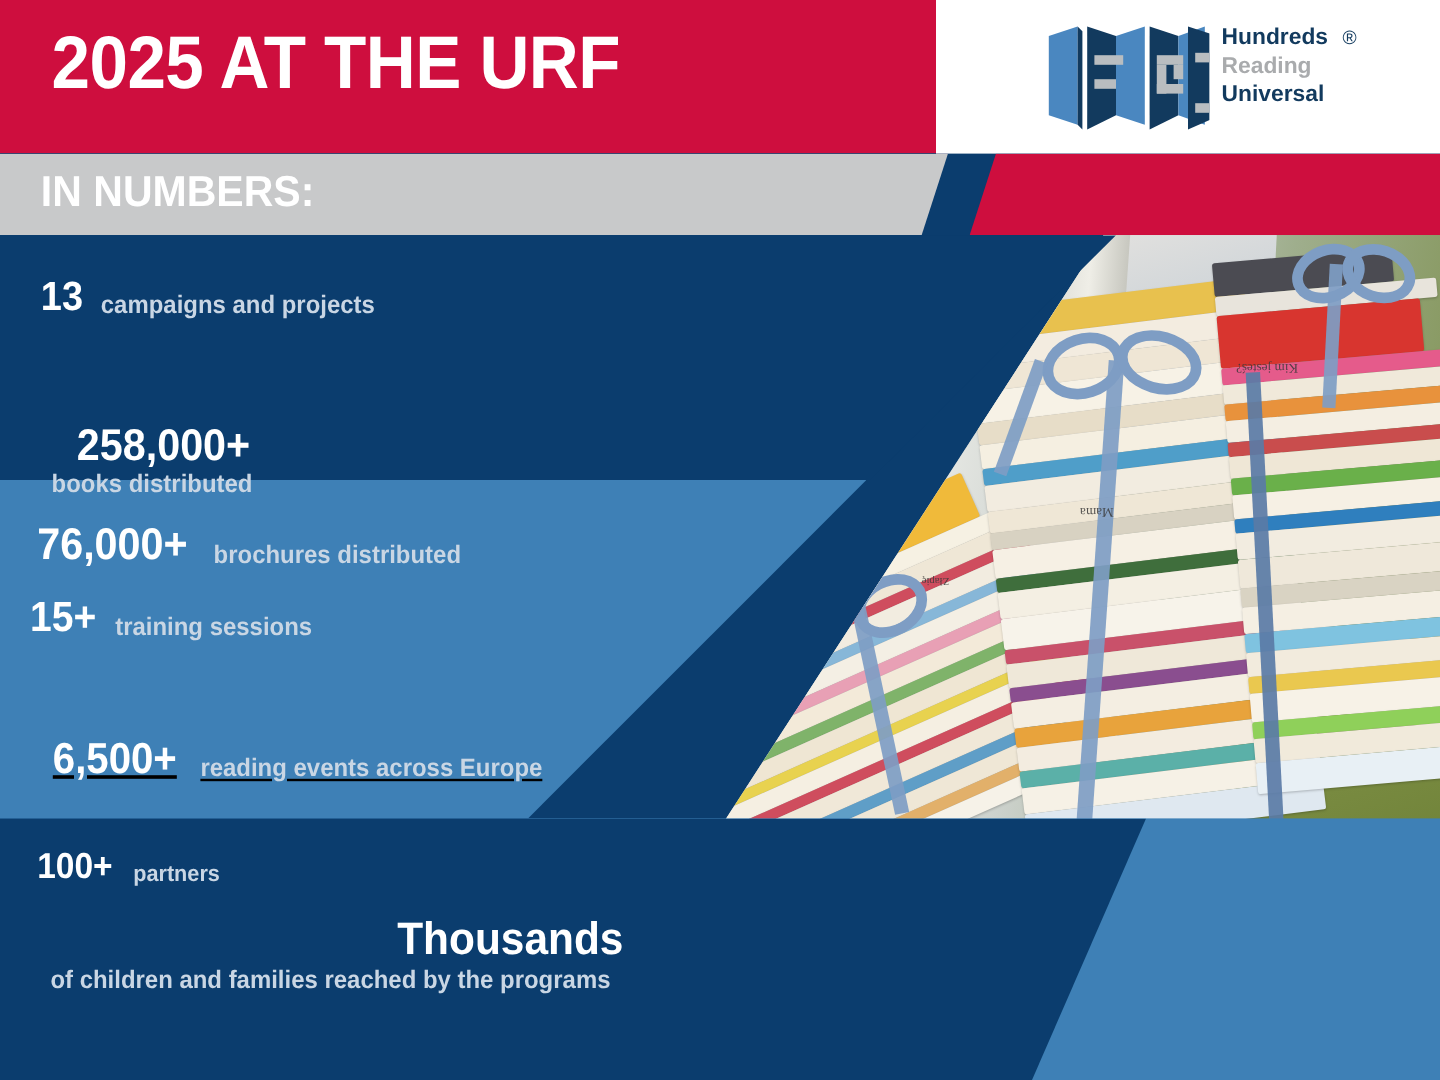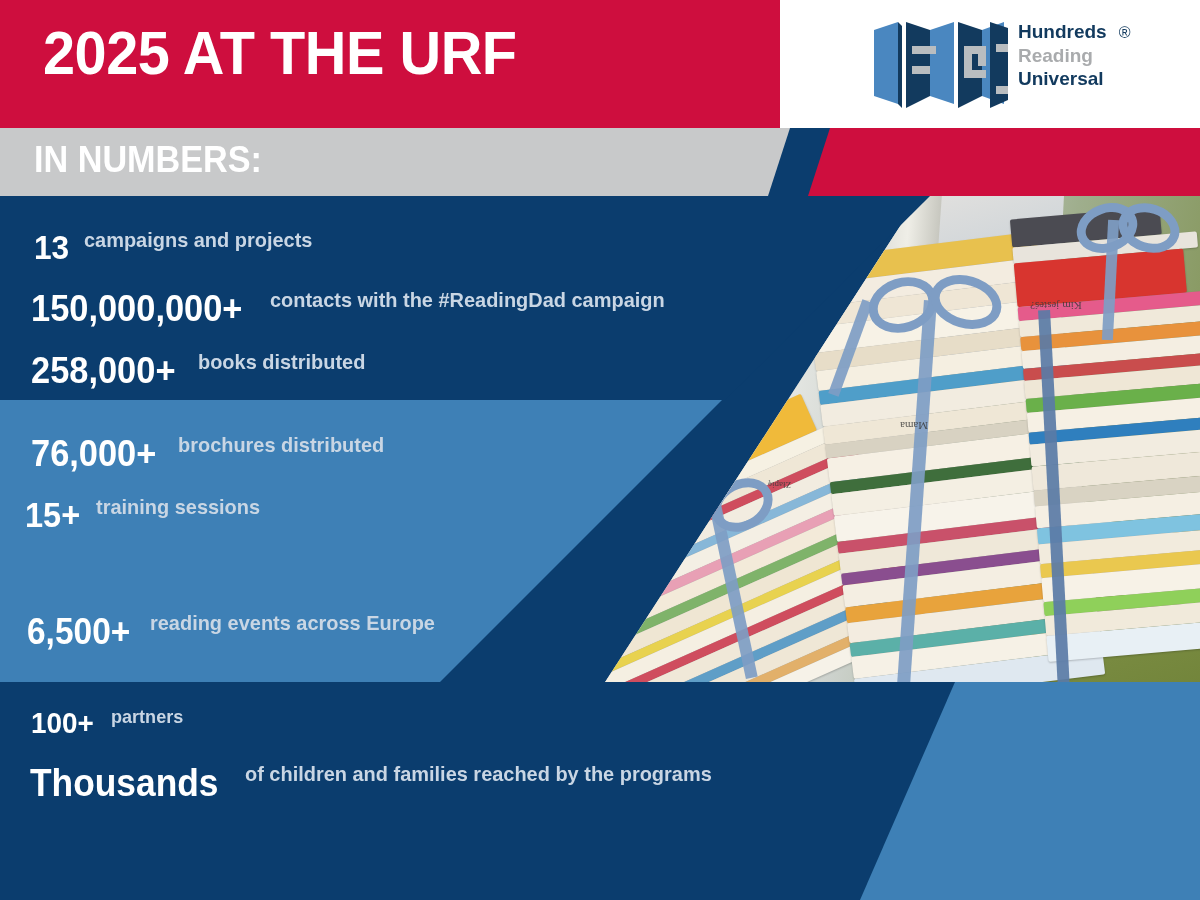--- a/index.html
+++ b/index.html
@@ -115,21 +115,21 @@
     font-family:"Liberation Sans", sans-serif;
     transform:scaleX(.93);transform-origin:left center;
   }
   .hdr-sub{
     position:absolute;left:34px;top:142px;
     font-size:36px;line-height:1;font-weight:bold;color:#ffffff;
     font-family:"Liberation Sans", sans-serif;
     transform:scaleX(.95);transform-origin:left center;
   }
 
-  .stat{position:absolute;white-space:nowrap;display:flex;align-items:flex-start;}
+  .stat{position:absolute;white-space:nowrap;display:flex;align-items:flex-end;}
   .stat .num{
     color:#ffffff;font-weight:bold;font-family:"Liberation Sans", sans-serif;
     transform:scaleX(.93);transform-origin:left center;
   }
   .stat .lbl{
     color:#c9d6e4;font-weight:bold;font-family:"Liberation Sans", sans-serif;
     margin-left:12px;transform:scaleX(.95);transform-origin:left center;
   }
 
   
@@ -289,44 +289,40 @@
       </div>
       <div class="logo-line lt-gray">Reading</div>
       <div class="logo-line lt-dark">Universal</div>
     </div>
   </div>
 
   <div class="stat" style="left:34px;top:228px;">
     <span class="num" style="font-size:34px;">13</span>
     <span class="lbl" style="font-size:21px;">campaigns and projects</span>
   </div>
-  <div class="stat" style="left:31px;top:288px;">
-    <span class="num" style="font-size:37px;">150,000,000+</span>
-    <span class="lbl" style="font-size:21px;">contacts with the #ReadingDad campaign</span>
-  </div>
-  <div class="stat" style="left:31px;top:350px;">
+  <div class="stat" style="left:31px;top:350px;flex-direction:column;">
     <span class="num" style="font-size:37px;">258,000+</span>
     <span class="lbl" style="font-size:21px;">books distributed</span>
   </div>
 
   <div class="stat" style="left:31px;top:433px;">
     <span class="num" style="font-size:37px;">76,000+</span>
     <span class="lbl" style="font-size:21px;">brochures distributed</span>
   </div>
   <div class="stat" style="left:25px;top:495px;">
     <span class="num" style="font-size:35px;">15+</span>
     <span class="lbl" style="font-size:21px;">training sessions</span>
   </div>
-  <div class="stat" style="left:27px;top:611px;">
+  <div class="stat" style="left:44px;top:611px;text-decoration:underline;">
     <span class="num" style="font-size:36px;">6,500+</span>
     <span class="lbl" style="font-size:21px;">reading events across Europe</span>
   </div>
 
   <div class="stat" style="left:31px;top:706px;">
     <span class="num" style="font-size:30px;">100+</span>
     <span class="lbl" style="font-size:19px;">partners</span>
   </div>
-  <div class="stat" style="left:30px;top:762px;">
+  <div class="stat" style="left:30px;top:762px;flex-direction:column;">
     <span class="num" style="font-size:38px;">Thousands</span>
     <span class="lbl" style="font-size:21px;">of children and families reached by the programs</span>
   </div>
 
 </div>
 
 </body></html>

